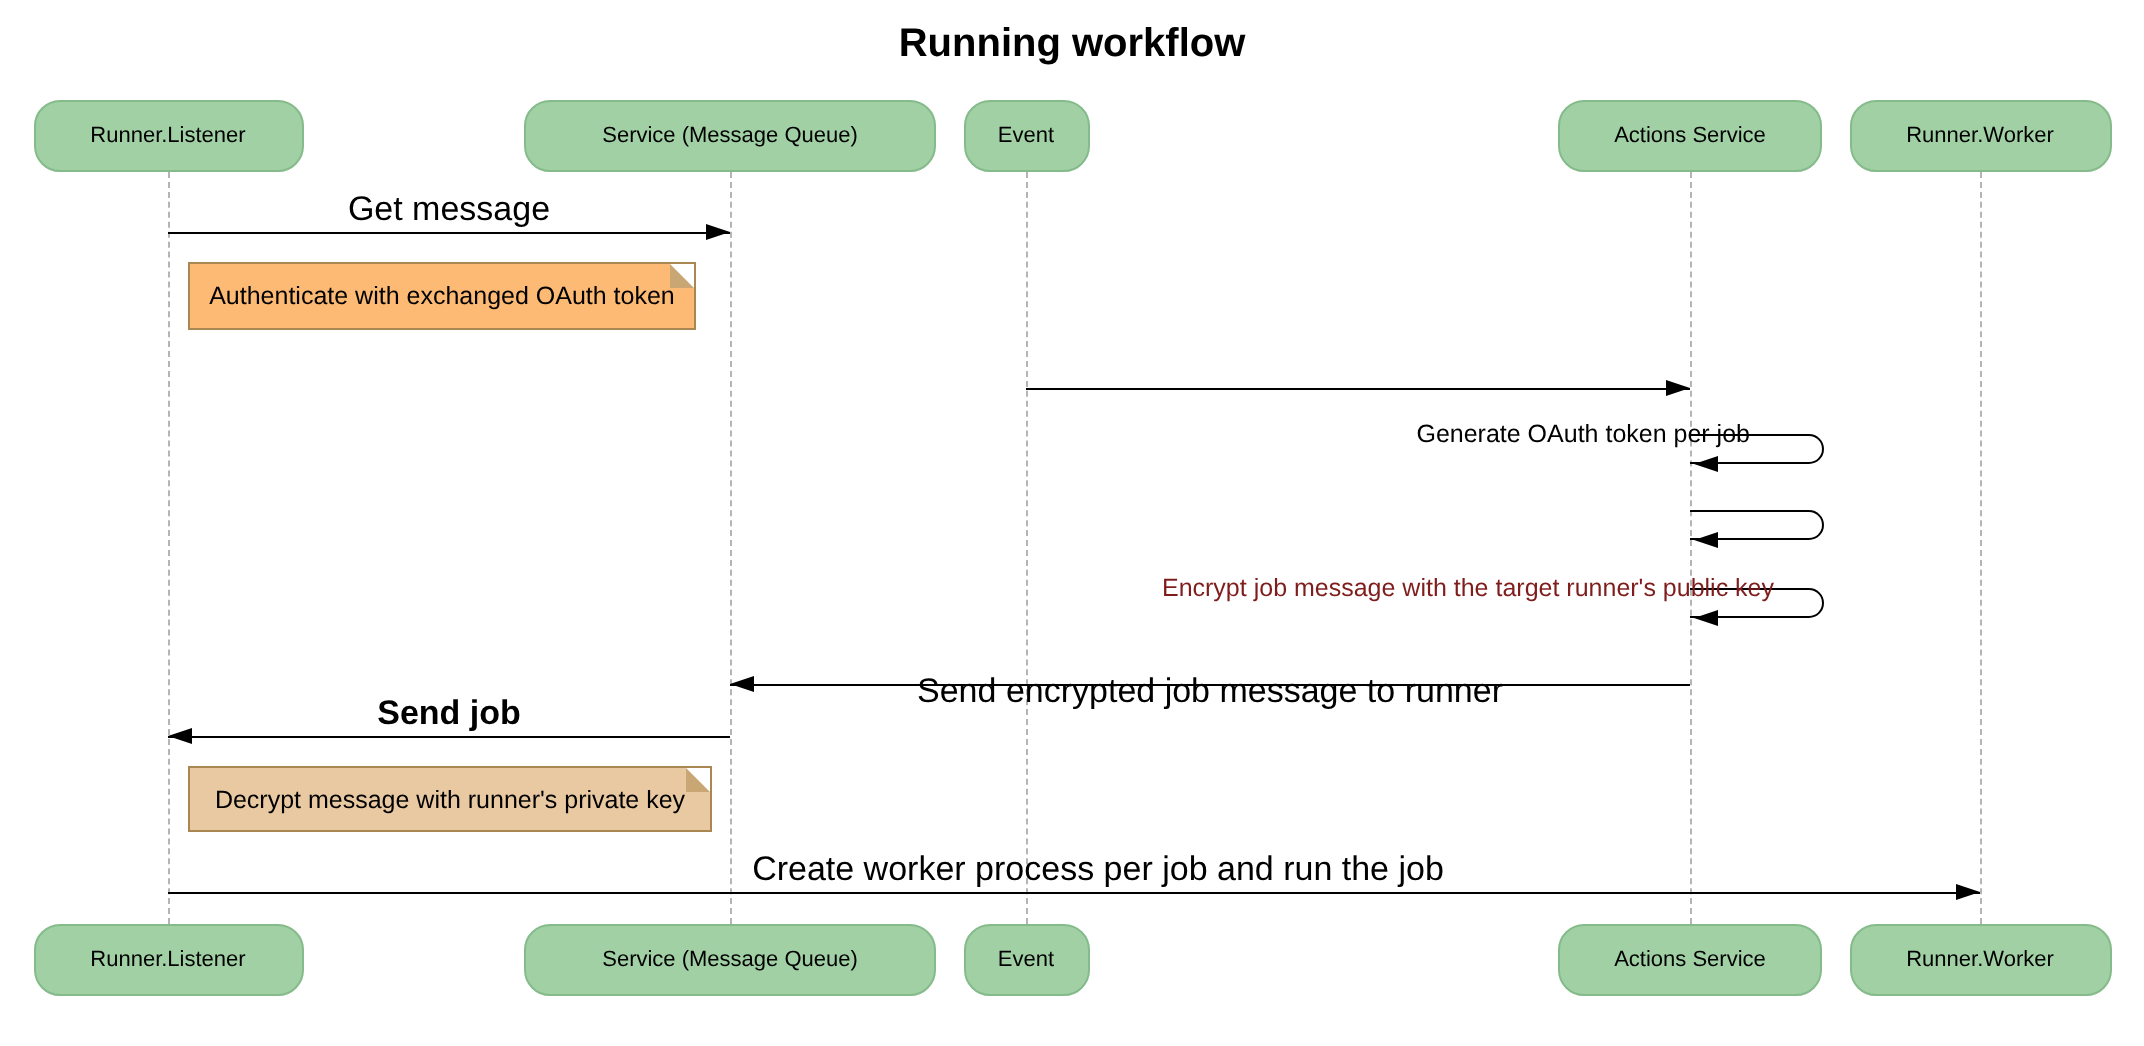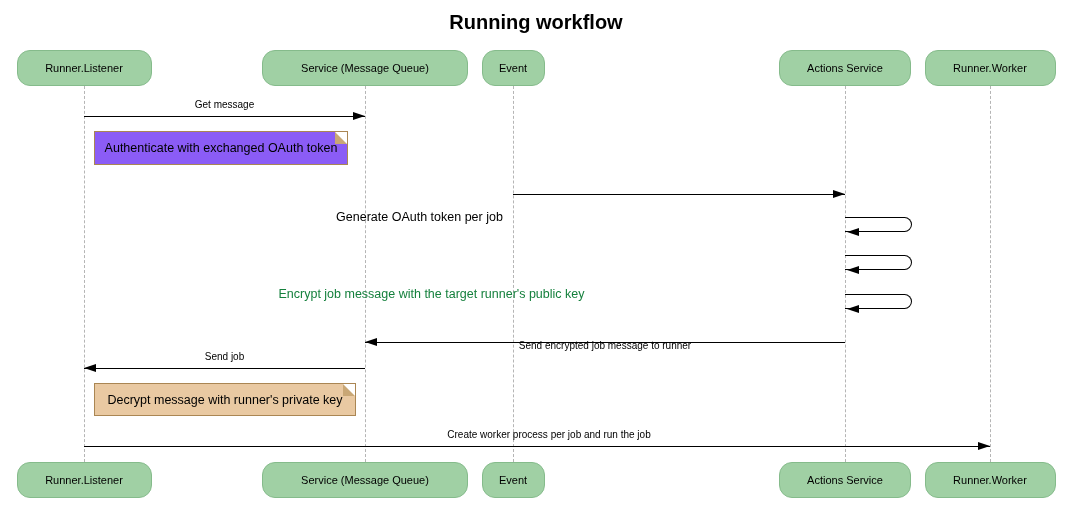--- a/index.html
+++ b/index.html
@@ -45,21 +45,21 @@
   .msg-line {
     position: absolute;
     height: 0;
     border-top: 1.5px solid #000000;
   }
   .msg-label {
     position: absolute;
     height: 16px;
     line-height: 16px;
     text-align: center;
-    font-size: 10px;
+    font-size: 17px;
     color: #000000;
     white-space: nowrap;
   }
   .arrow-head {
     position: absolute;
     width: 0;
     height: 0;
     border-top: 4.5px solid transparent;
     border-bottom: 4.5px solid transparent;
   }
@@ -72,24 +72,25 @@
     box-sizing: border-box;
     border-top: 1.5px solid #000000;
     border-right: 1.5px solid #000000;
     border-bottom: 1.5px solid #000000;
     border-radius: 0 9px 9px 0;
   }
   .self-label {
     position: absolute;
     height: 16px;
     line-height: 16px;
-    text-align: center;
+    text-align: right;
     font-size: 12.5px;
     color: #000000;
     white-space: nowrap;
+    margin-left: 36px;
   }
   .note {
     position: absolute;
     box-sizing: border-box;
     border: 1px solid #aa8653;
     display: flex;
     align-items: center;
     justify-content: center;
     font-size: 12.5px;
     color: #000000;
@@ -123,34 +124,34 @@
     <div class="actor-box" style="left: 262px; top: 462px; width: 206px; background: rgb(160, 208, 164); border: 1px solid rgb(133, 187, 139);">Service (Message Queue)</div>
     <div class="actor-box" style="left: 481.5px; top: 50px; width: 63px; background: rgb(160, 208, 164); border: 1px solid rgb(133, 187, 139);">Event</div>
     <div class="actor-box" style="left: 481.5px; top: 462px; width: 63px; background: rgb(160, 208, 164); border: 1px solid rgb(133, 187, 139);">Event</div>
     <div class="actor-box" style="left: 779px; top: 50px; width: 132px; background: rgb(160, 208, 164); border: 1px solid rgb(133, 187, 139);">Actions Service</div>
     <div class="actor-box" style="left: 779px; top: 462px; width: 132px; background: rgb(160, 208, 164); border: 1px solid rgb(133, 187, 139);">Actions Service</div>
     <div class="actor-box" style="left: 924.5px; top: 50px; width: 131px; background: rgb(160, 208, 164); border: 1px solid rgb(133, 187, 139);">Runner.Worker</div>
     <div class="actor-box" style="left: 924.5px; top: 462px; width: 131px; background: rgb(160, 208, 164); border: 1px solid rgb(133, 187, 139);">Runner.Worker</div>
     <div class="msg-line" style="left: 84px; top: 116px; width: 281px; border-top-color: rgb(0, 0, 0);"></div>
     <div class="arrow-head right" style="left: 353px; top: 112.2px;"></div>
     <div class="msg-label" style="left: 84px; top: 97px; width: 281px; color: rgb(0, 0, 0);">Get message</div>
-    <div class="note" style="left: 94px; top: 131px; width: 254px; height: 34px; background: #8b5cf6; border-color: rgb(170, 134, 83);">Authenticate with exchanged OAuth token</div>
+    <div class="note" style="left: 94px; top: 131px; width: 254px; height: 34px; background: #fdba74; border-color: rgb(170, 134, 83);">Authenticate with exchanged OAuth token</div>
     <div class="msg-line" style="left: 513px; top: 194px; width: 332px; border-top-color: rgb(0, 0, 0);"></div>
     <div class="arrow-head right" style="left: 833px; top: 190.2px;"></div>
     <div class="self-loop" style="left: 845px; top: 217px; width: 67px; height: 15px; border-color: rgb(0, 0, 0);"></div>
     <div class="arrow-head left" style="left: 847px; top: 227.5px;"></div>
     <div class="self-label" style="left: 0px; top: 209px; width: 839px; color: rgb(0, 0, 0);">Generate OAuth token per job</div>
     <div class="self-loop" style="left: 845px; top: 255px; width: 67px; height: 15px; border-color: rgb(0, 0, 0);"></div>
     <div class="arrow-head left" style="left: 847px; top: 265.5px;"></div>
     <div class="self-loop" style="left: 845px; top: 294px; width: 67px; height: 15px; border-color: rgb(0, 0, 0);"></div>
     <div class="arrow-head left" style="left: 847px; top: 304.5px;"></div>
-    <div class="self-label" style="left: 0px; top: 286px; width: 839px; color: #15803d; padding-left: 12px;">Encrypt job message with the target runner's public key</div>
+    <div class="self-label" style="left: 0px; top: 286px; width: 839px; color: #7f1d1d; padding-left: 12px;">Encrypt job message with the target runner's public key</div>
     <div class="msg-line" style="left: 365px; top: 342px; width: 480px; border-top-color: rgb(0, 0, 0);"></div>
     <div class="arrow-head left" style="left: 365px; top: 338.2px;"></div>
     <div class="msg-label" style="left: 365px; top: 323px; width: 480px; color: rgb(0, 0, 0); margin-top: 15px;">Send encrypted job message to runner</div>
     <div class="msg-line" style="left: 84px; top: 368px; width: 281px; border-top-color: rgb(0, 0, 0);"></div>
     <div class="arrow-head left" style="left: 84px; top: 364.2px;"></div>
-    <div class="msg-label" style="left: 84px; top: 349px; width: 281px; color: rgb(0, 0, 0);">Send job</div>
+    <div class="msg-label" style="left: 84px; top: 349px; width: 281px; color: rgb(0, 0, 0); font-weight: bold;">Send job</div>
     <div class="note" style="left: 94px; top: 383px; width: 262px; height: 33px; background: rgb(233, 201, 162); border-color: rgb(170, 134, 83);">Decrypt message with runner's private key</div>
     <div class="msg-line" style="left: 84px; top: 446px; width: 906px; border-top-color: rgb(0, 0, 0);"></div>
     <div class="arrow-head right" style="left: 978px; top: 442.2px;"></div>
     <div class="msg-label" style="left: 96px; top: 427px; width: 906px; color: rgb(0, 0, 0);">Create worker process per job and run the job</div>
   </div>
 
 </body></html>

